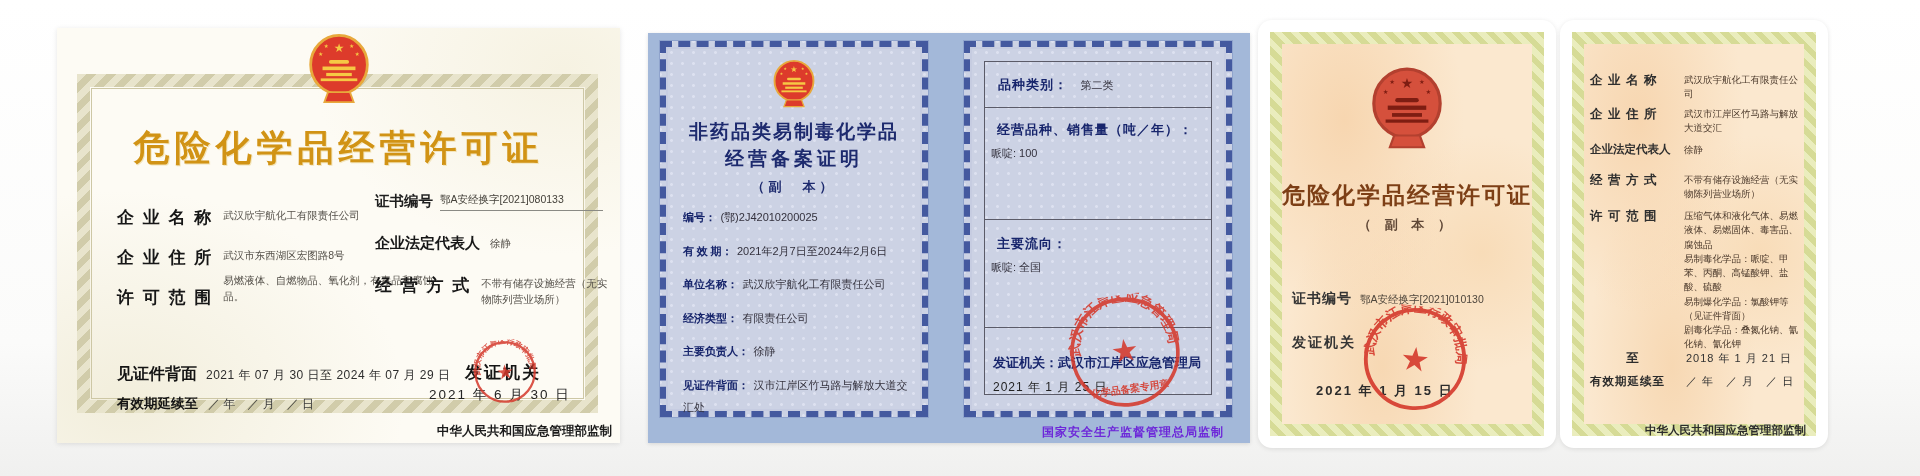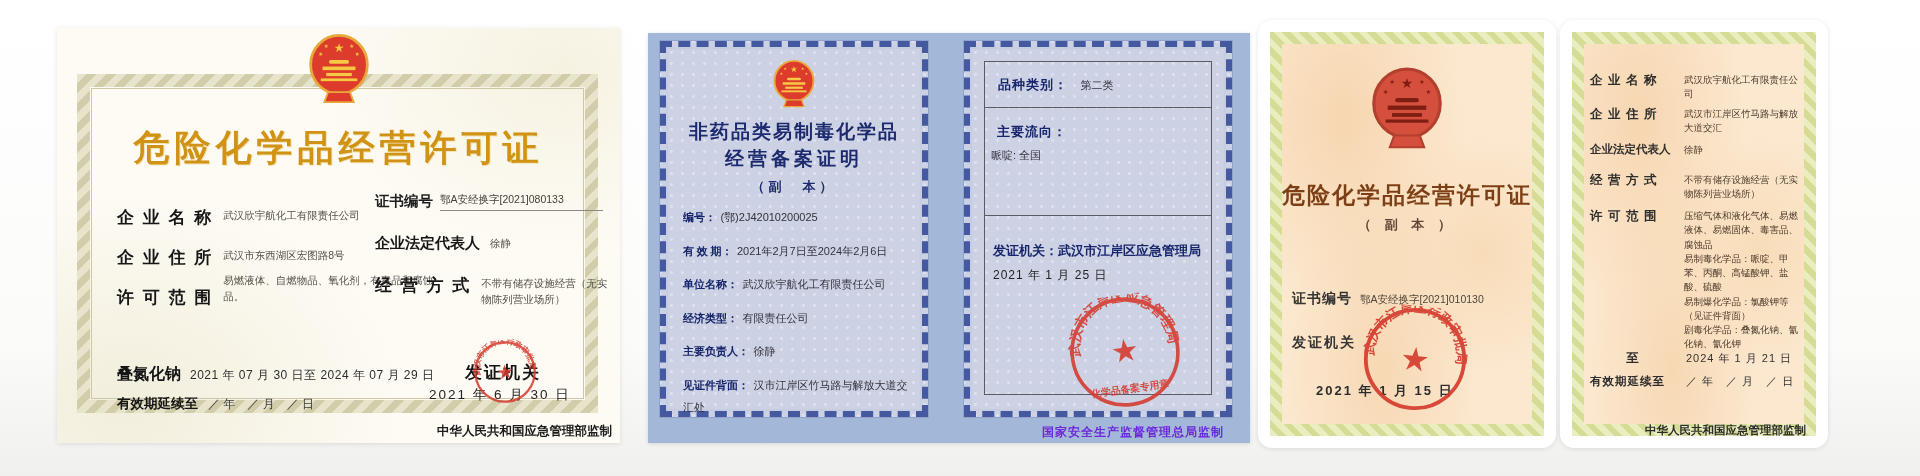--- a/index.html
+++ b/index.html
@@ -159,21 +159,21 @@
     <div class="c1-row" style="top:206px; left:318px;">
       <span class="c1-lab sm">企业法定代表人</span>
       <span class="c1-val">徐静</span>
     </div>
     <div class="c1-row" style="top:246px; left:318px;">
       <span class="c1-lab">经 营 方 式</span>
       <span class="c1-val" style="width:128px;">不带有储存设施经营（无实物陈列营业场所）</span>
     </div>
 
     <div class="c1-validity">
-      <span class="lab">叠氮化钠</span>
+      <span class="lab">见证件背面</span>
       <span class="val">2021 年 07 月 30 日至 2024 年 07 月 29 日</span>
     </div>
     <div class="c1-issuer">发证机关</div>
     <div class="c1-renew">
       <span class="lab">有效期延续至</span>
       <span class="val">／ 年　／ 月　／ 日</span>
     </div>
     <div class="c1-issuedate">2021 年 6 月 30 日</div>
 
     <div class="seal1">
@@ -239,20 +239,24 @@
           <span class="val">汉市江岸区竹马路与解放大道交汇处</span>
         </div>
       </div>
     </div>
 
     <div class="c2-page c2-page-r">
       <div class="c2-box">
         <div class="c2-sec c2-s1">
           <span class="c2-seclab">品种类别：</span>
           <span class="c2-secval c2-inlineval">第二类</span>
+        </div>
+        <div class="c2-sec c2-s2">
+          <span class="c2-seclab">经营品种、销售量（吨／年）：</span>
+          <span class="c2-secval">哌啶: 100</span>
         </div>
         <div class="c2-sec c2-s3">
           <span class="c2-seclab">主要流向：</span>
           <span class="c2-secval">哌啶: 全国</span>
         </div>
         <div class="c2-sec c2-s4">
           <div class="c2-issline">
             <span>发证机关：</span><span>武汉市江岸区应急管理局</span>
           </div>
           <div class="c2-issdate">2021 年 1 月 25 日</div>
@@ -340,21 +344,21 @@
       <span class="c3-lab">许 可 范 围</span>
       <span class="c3-val pre">压缩气体和液化气体、易燃液体、易燃固体、毒害品、腐蚀品
 易制毒化学品：哌啶、甲苯、丙酮、高锰酸钾、盐酸、硫酸
 易制爆化学品：氯酸钾等（见证件背面）
 剧毒化学品：叠氮化钠、氰化钠、氰化钾</span>
     </div>
 
     <div class="c3-validity">
       <div class="c3-vline">
         <span class="lab center">至</span>
-        <span class="val">2024 年 1 月 21 日</span>
+        <span class="val">2018 年 1 月 21 日</span>
       </div>
       <div class="c3-vline">
         <span class="lab" style="font-size:11.5px;">有效期延续至</span>
         <span class="val">／ 年　／ 月　／ 日</span>
       </div>
     </div>
 
     <div class="c3-footer">中华人民共和国应急管理部监制</div>
   </div>
 

